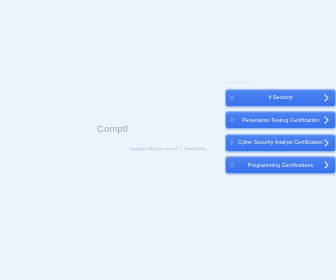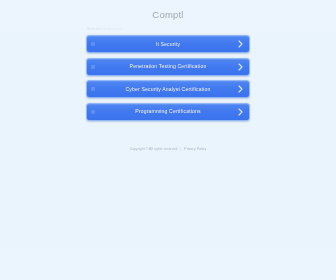--- a/index.html
+++ b/index.html
@@ -16,21 +16,21 @@
     -webkit-font-smoothing: antialiased;
   }
 
   .page {
     position: relative;
     width: 336px;
     height: 249px;
     box-sizing: border-box;
     background: linear-gradient(180deg, #ecf5fd 0%, #eaf4fc 40%, #e9f4fc 100%);
     display: flex;
-    flex-direction: column;
+    flex-direction: row;
     align-items: center;
   }
 
   
   .site-header {
     width: 100%;
     padding-top: 9px;
     text-align: center;
   }
   .site-title {

